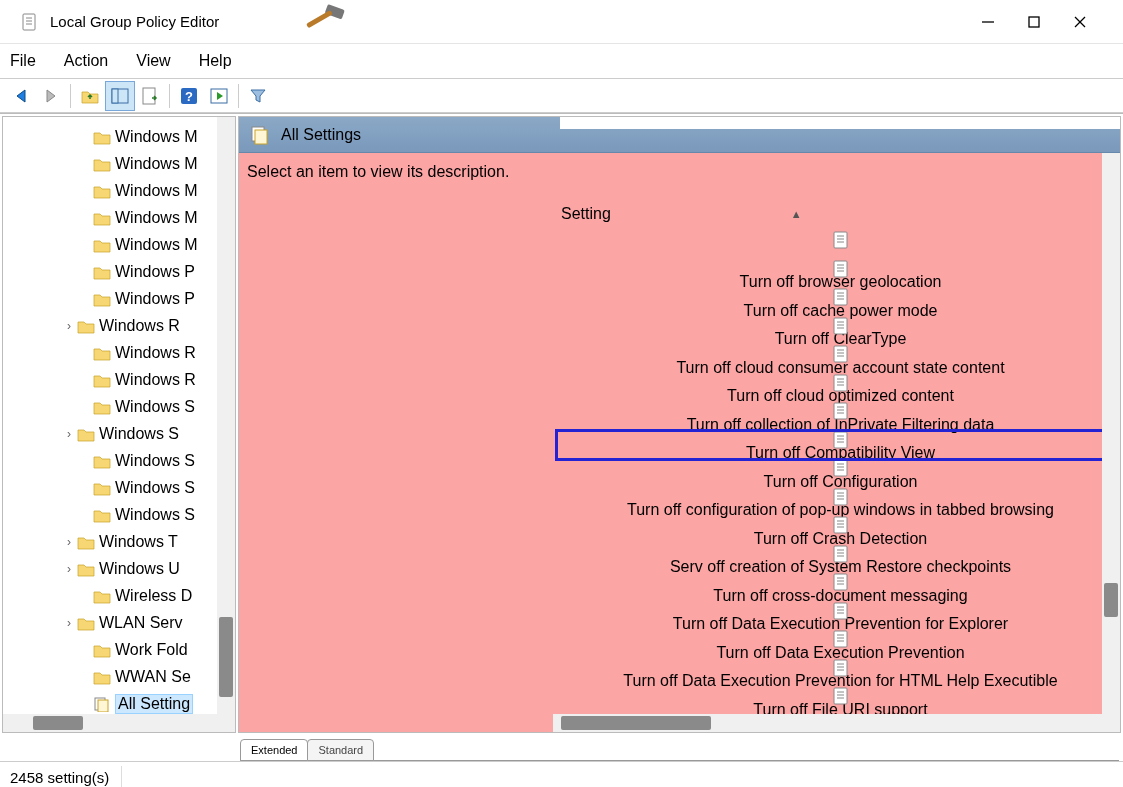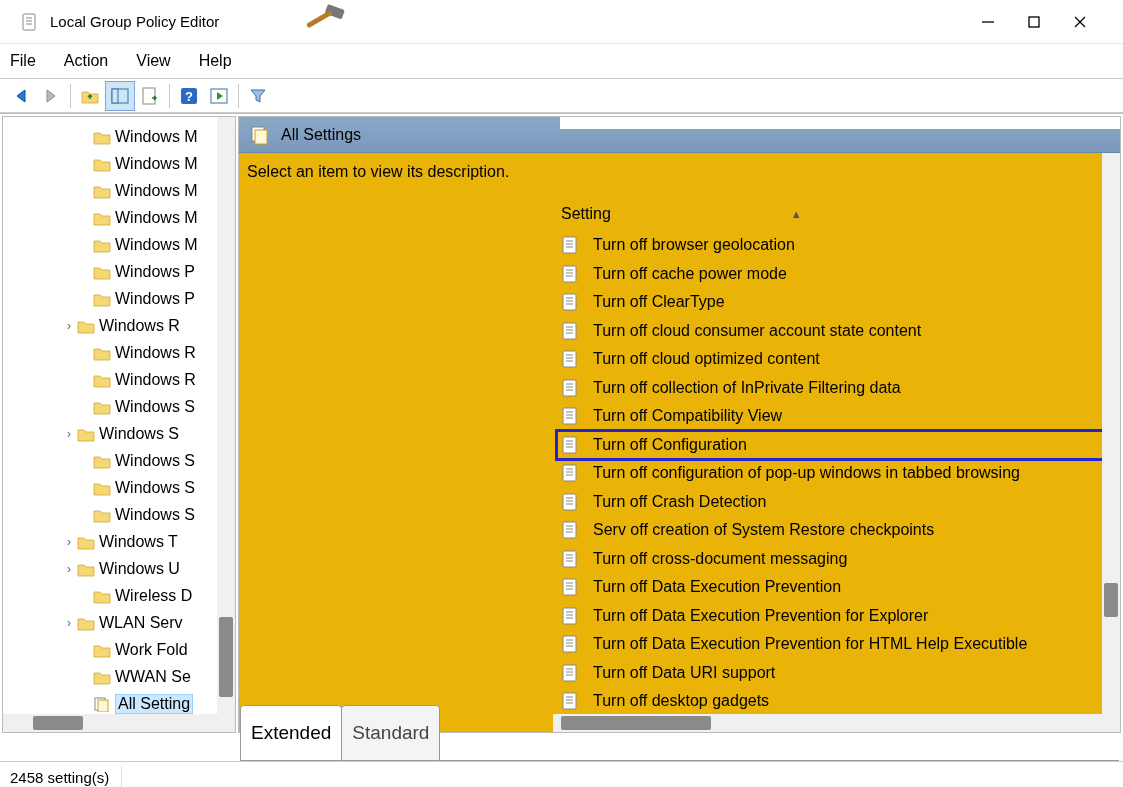--- a/index.html
+++ b/index.html
@@ -38,39 +38,39 @@
   .tree-item.special .folder { }
   .left-scroll { position:absolute; right:0; top:0; width:18px; height:100%; background:#f0f0f0; }
   .left-scroll .thumb { position:absolute; right:2px; width:14px; background:#8a8a8a; height:80px; top:500px; border-radius:2px; }
   .left-hscroll { position:absolute; bottom:0; left:0; right:18px; height:18px; background:#f0f0f0; }
   .left-hscroll .hthumb { position:absolute; left:30px; bottom:2px; height:14px; width:50px; background:#8a8a8a; border-radius:2px; }
 
   .right-pane { flex:1; border: 1px solid #bbb; margin: 2px 2px 0 2px; position: relative; display:flex; flex-direction:column; }
   .pane-header { height: 36px; background: linear-gradient(#8ba8c6, #7a99bb); display:flex; align-items:center; padding-left:10px; border-bottom:1px solid #6688aa; }
   .pane-header .hicon { width:22px; height:22px; margin-right:10px; }
   .pane-header .htxt { font-size: 16px; color:#000; }
-  .right-body { flex:1; display:flex; background:#eab308; position:relative; overflow:hidden; padding-bottom: 18px; }
+  .right-body { flex:1; display:flex; background:#fca5a5; position:relative; overflow:hidden; padding-bottom: 18px; }
   .desc-col { width: 314px; padding: 10px 8px; font-size: 16px; color:#000; }
   .list-col { flex:1; padding: 6px 0 0 8px; position:relative; overflow:hidden; }
   .list-header { display:flex; align-items:center; height: 26px; font-size: 16px; color:#000; border-bottom: 1px solid transparent; margin-top: 42px; }
   .list-header .sort { margin-left: 180px; color:#555; font-size:11px; }
   .list-items { padding-top: 4px; }
-  .list-row { display:flex; align-items:center; height: 28.5px; gap: 14px; }
+  .list-row { display:flex; align-items:center; height: 28.5px; gap: 24px; flex-direction: column; }
   .list-row .gicon { width: 18px; height: 18px; }
   .list-row .gtxt { font-size: 16px; color:#000; white-space:nowrap; }
   .list-row.highlight { outline: 3px solid #2323d4; outline-offset: -1px; padding-left:4px; margin-left:-4px;}
   .right-scroll { position:absolute; right:0; top:0; width:18px; height:100%; background:#f0f0f0; }
   .right-scroll .thumb { position:absolute; right:2px; width:14px; background:#8a8a8a; height:34px; top:430px; border-radius:2px; }
   .right-hscroll { position:absolute; bottom:0; left:314px; right:18px; height:18px; background:#f0f0f0; }
   .right-hscroll .hthumb { position:absolute; left:8px; bottom:2px; height:14px; width:150px; background:#8a8a8a; border-radius:2px; }
   .white-notch { position:absolute; top:0; right:0; width: 560px; height: 12px; background:#fff;}
 
   
   .tabs-row { height: 28px; display:flex; align-items:flex-end; padding-left: 240px; position: relative; }
-  .tab { border: 1px solid #999; border-top-left-radius: 4px; border-top-right-radius: 4px; padding: 16px 10px; font-size: 19px; margin-right: -1px; background:#fff; position:relative; }
+  .tab { border: 1px solid #999; border-top-left-radius: 4px; border-top-right-radius: 4px; padding: 4px 10px; font-size: 11px; margin-right: -1px; background:#fff; position:relative; }
   .tab.active { z-index: 2; }
   .tab.inactive { background:#f4f4f4; color:#444; }
   .tabs-line { position:absolute; left:240px; right:4px; bottom:0; height:1px; background:#999; }
 
   
   .statusbar { height: 14px; display:flex; align-items:center; padding: 15px 6px; border-top: 1px solid #ccc; font-size:15px; color:#000; }
   .statusbar .seg { border-right: 1px solid #ddd; padding: 0 12px 0 4px; height: 22px; display:flex; align-items:center; }
 
   
   .folder-shape { fill:#f7d774; stroke:#c9a227; stroke-width:0.7; }
@@ -470,48 +470,48 @@
                 </svg></span>
               <span class="gtxt">Turn off cross-document messaging</span>
             </div>
             <div class="list-row">
               <span class="gicon"><svg viewBox="0 0 18 18">
                   <rect x="2" y="1" width="13" height="16" class="doc-shape" rx="1"></rect>
                   <line x1="5" y1="5" x2="12" y2="5" stroke="#888"></line>
                   <line x1="5" y1="8" x2="12" y2="8" stroke="#888"></line>
                   <line x1="5" y1="11" x2="12" y2="11" stroke="#888"></line>
                 </svg></span>
+              <span class="gtxt">Turn off Data Execution Prevention for Explorer</span>
+            </div>
+            <div class="list-row">
+              <span class="gicon"><svg viewBox="0 0 18 18">
+                  <rect x="2" y="1" width="13" height="16" class="doc-shape" rx="1"></rect>
+                  <line x1="5" y1="5" x2="12" y2="5" stroke="#888"></line>
+                  <line x1="5" y1="8" x2="12" y2="8" stroke="#888"></line>
+                  <line x1="5" y1="11" x2="12" y2="11" stroke="#888"></line>
+                </svg></span>
               <span class="gtxt">Turn off Data Execution Prevention</span>
             </div>
             <div class="list-row">
               <span class="gicon"><svg viewBox="0 0 18 18">
                   <rect x="2" y="1" width="13" height="16" class="doc-shape" rx="1"></rect>
                   <line x1="5" y1="5" x2="12" y2="5" stroke="#888"></line>
                   <line x1="5" y1="8" x2="12" y2="8" stroke="#888"></line>
                   <line x1="5" y1="11" x2="12" y2="11" stroke="#888"></line>
                 </svg></span>
-              <span class="gtxt">Turn off Data Execution Prevention for Explorer</span>
-            </div>
-            <div class="list-row">
-              <span class="gicon"><svg viewBox="0 0 18 18">
-                  <rect x="2" y="1" width="13" height="16" class="doc-shape" rx="1"></rect>
-                  <line x1="5" y1="5" x2="12" y2="5" stroke="#888"></line>
-                  <line x1="5" y1="8" x2="12" y2="8" stroke="#888"></line>
-                  <line x1="5" y1="11" x2="12" y2="11" stroke="#888"></line>
-                </svg></span>
               <span class="gtxt">Turn off Data Execution Prevention for HTML Help Executible</span>
             </div>
             <div class="list-row">
               <span class="gicon"><svg viewBox="0 0 18 18">
                   <rect x="2" y="1" width="13" height="16" class="doc-shape" rx="1"></rect>
                   <line x1="5" y1="5" x2="12" y2="5" stroke="#888"></line>
                   <line x1="5" y1="8" x2="12" y2="8" stroke="#888"></line>
                   <line x1="5" y1="11" x2="12" y2="11" stroke="#888"></line>
                 </svg></span>
-              <span class="gtxt">Turn off Data URI support</span>
+              <span class="gtxt">Turn off File URI support</span>
             </div>
             <div class="list-row">
               <span class="gicon"><svg viewBox="0 0 18 18">
                   <rect x="2" y="1" width="13" height="16" class="doc-shape" rx="1"></rect>
                   <line x1="5" y1="5" x2="12" y2="5" stroke="#888"></line>
                   <line x1="5" y1="8" x2="12" y2="8" stroke="#888"></line>
                   <line x1="5" y1="11" x2="12" y2="11" stroke="#888"></line>
                 </svg></span>
               <span class="gtxt">Turn off desktop gadgets</span>
             </div>

